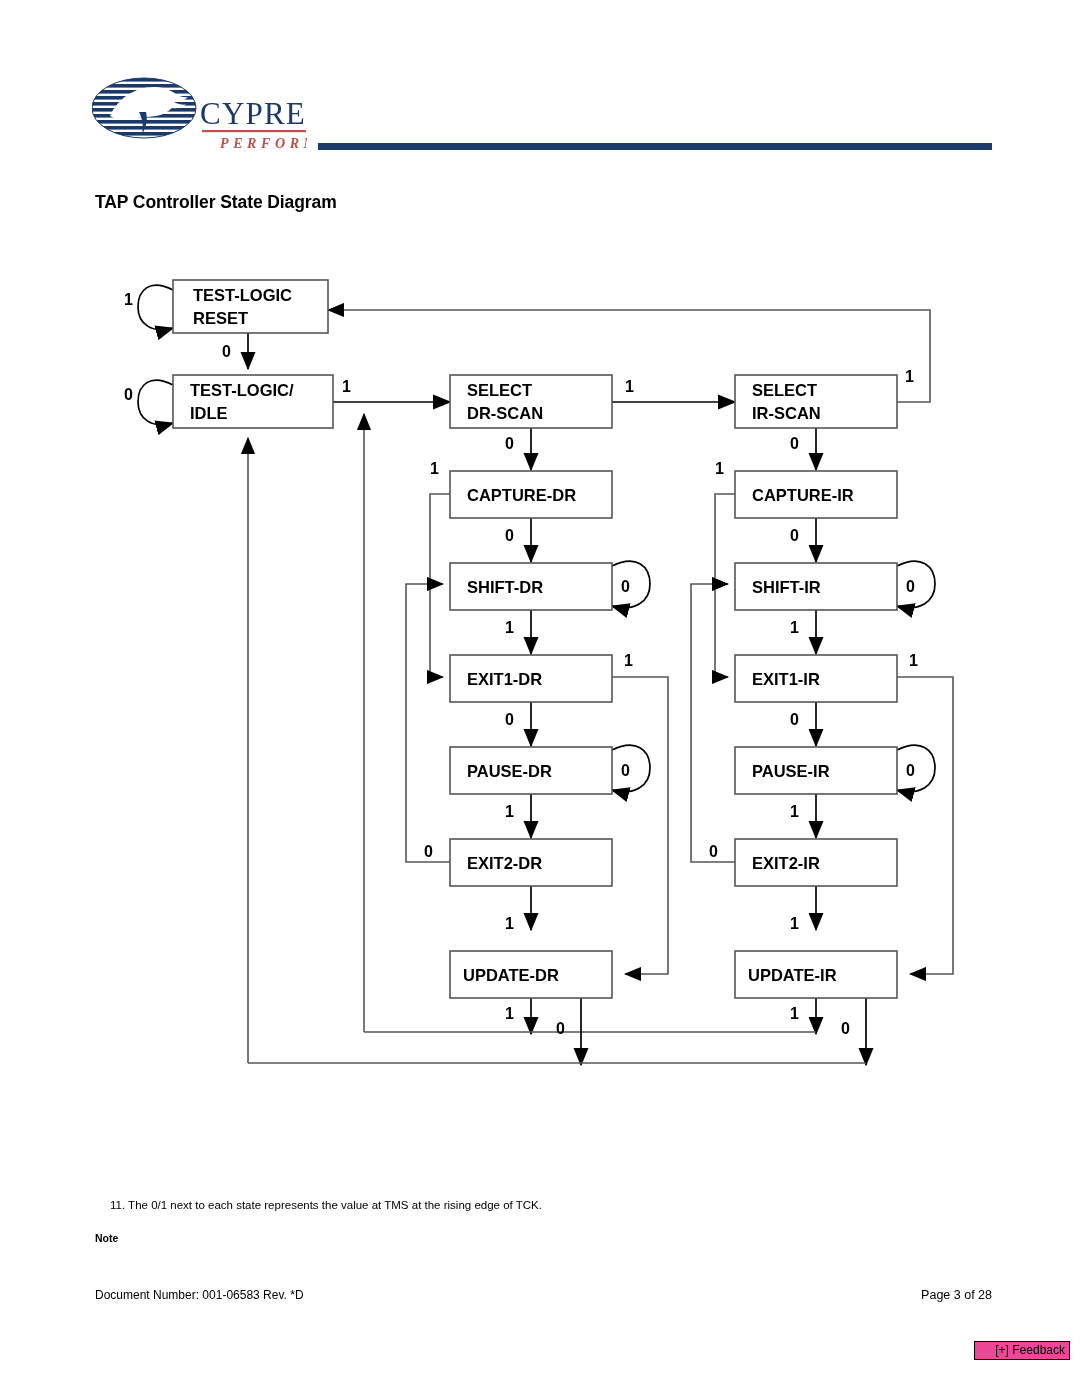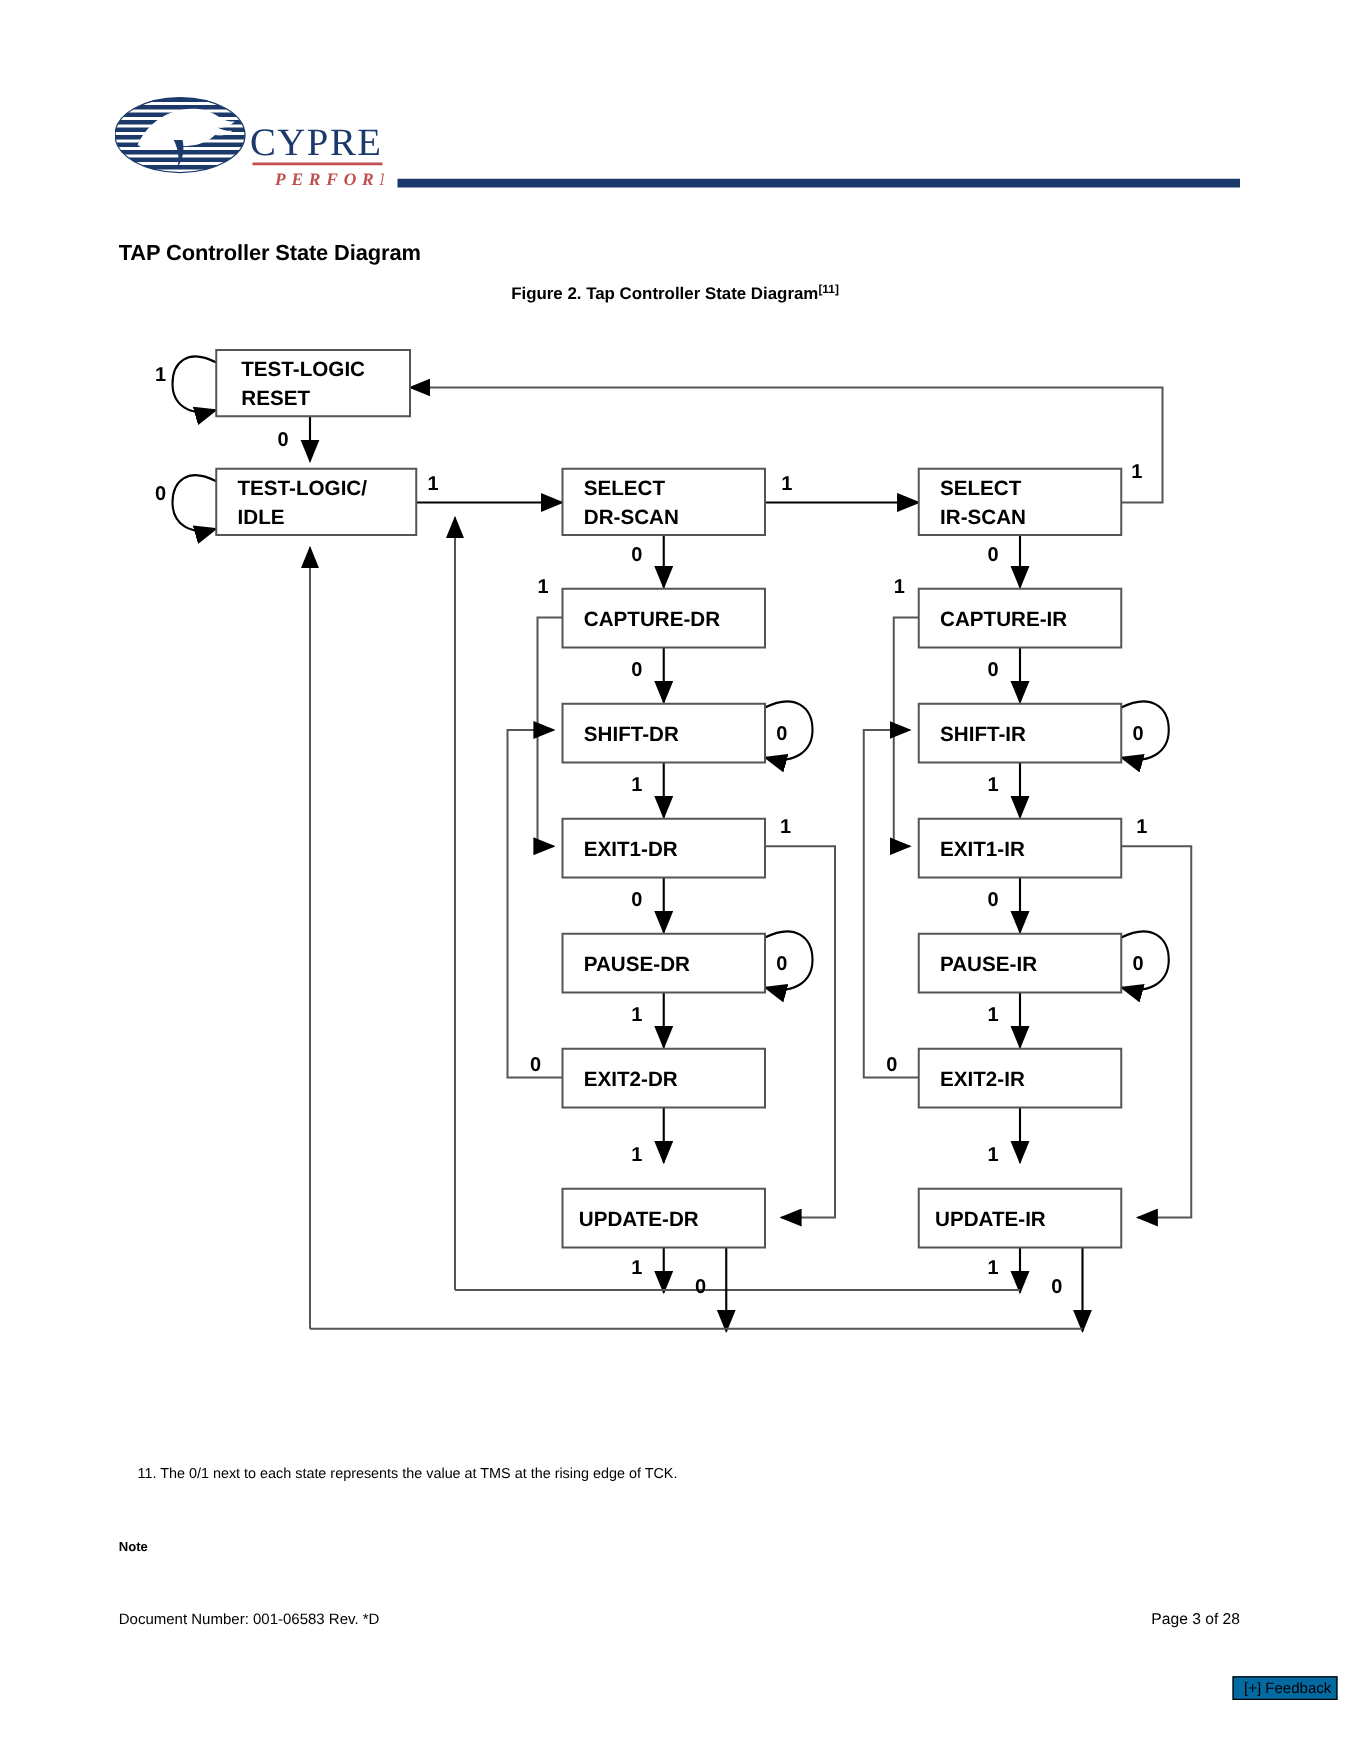--- a/index.html
+++ b/index.html
@@ -54,37 +54,37 @@
   .wire{stroke:#555555;stroke-width:1.6;fill:none;}
   .wired{stroke:#000000;stroke-width:1.7;fill:none;}
   .loop{stroke:#000000;stroke-width:1.7;fill:none;}
 
   
   .note-head{
     position:absolute;left:95px;top:1232px;
     font-size:10.5px;font-weight:bold;text-align:right;
   }
   .note-body{
-    position:absolute;left:110px;top:1173px;
+    position:absolute;left:110px;top:1199px;
     font-size:11.5px;
   }
   .foot-left{
     position:absolute;left:95px;top:1288px;
     font-size:12px;
   }
   .foot-right{
     position:absolute;right:88px;top:1288px;
     font-size:12.5px;
   }
   .feedback{
     position:absolute;right:10px;top:1341px;
     border:1.4px solid #000;
-    padding:1px 4px 2px 8px;
+    padding:1px 4px 2px 20px;
     font-size:12px;
-    background:#0369a1;
+    background:#ec4899;
     line-height:14px;
   }
 </style>
 </head>
 <body>
 
 <div class="page">
 
   <div class="header">
 
@@ -127,23 +127,20 @@
         <text x="128" y="76" font-family="'Liberation Serif', serif" font-size="14" font-style="italic" font-weight="bold" fill="#c0504d" letter-spacing="4.6">PERFORM</text>
       </svg>
     </div>
 
 
     <div class="hdr-rule"></div>
   </div>
 
   <div class="sec-title">TAP Controller State Diagram</div>
 
-  <div class="fig-caption">
-    <span>Figure 2. Tap Controller State Diagram</span><sup>[11]</sup>
-  </div>
 
   <div class="diagram">
     <svg width="1080" height="830" viewBox="0 0 1080 830">
       <defs>
         <marker id="ah" markerWidth="11" markerHeight="9" refX="10.2" refY="4.5" orient="auto">
           <path d="M0,0 L11,4.5 L0,9 Z" fill="#000"></path>
         </marker>
       </defs>
 
       <g>

